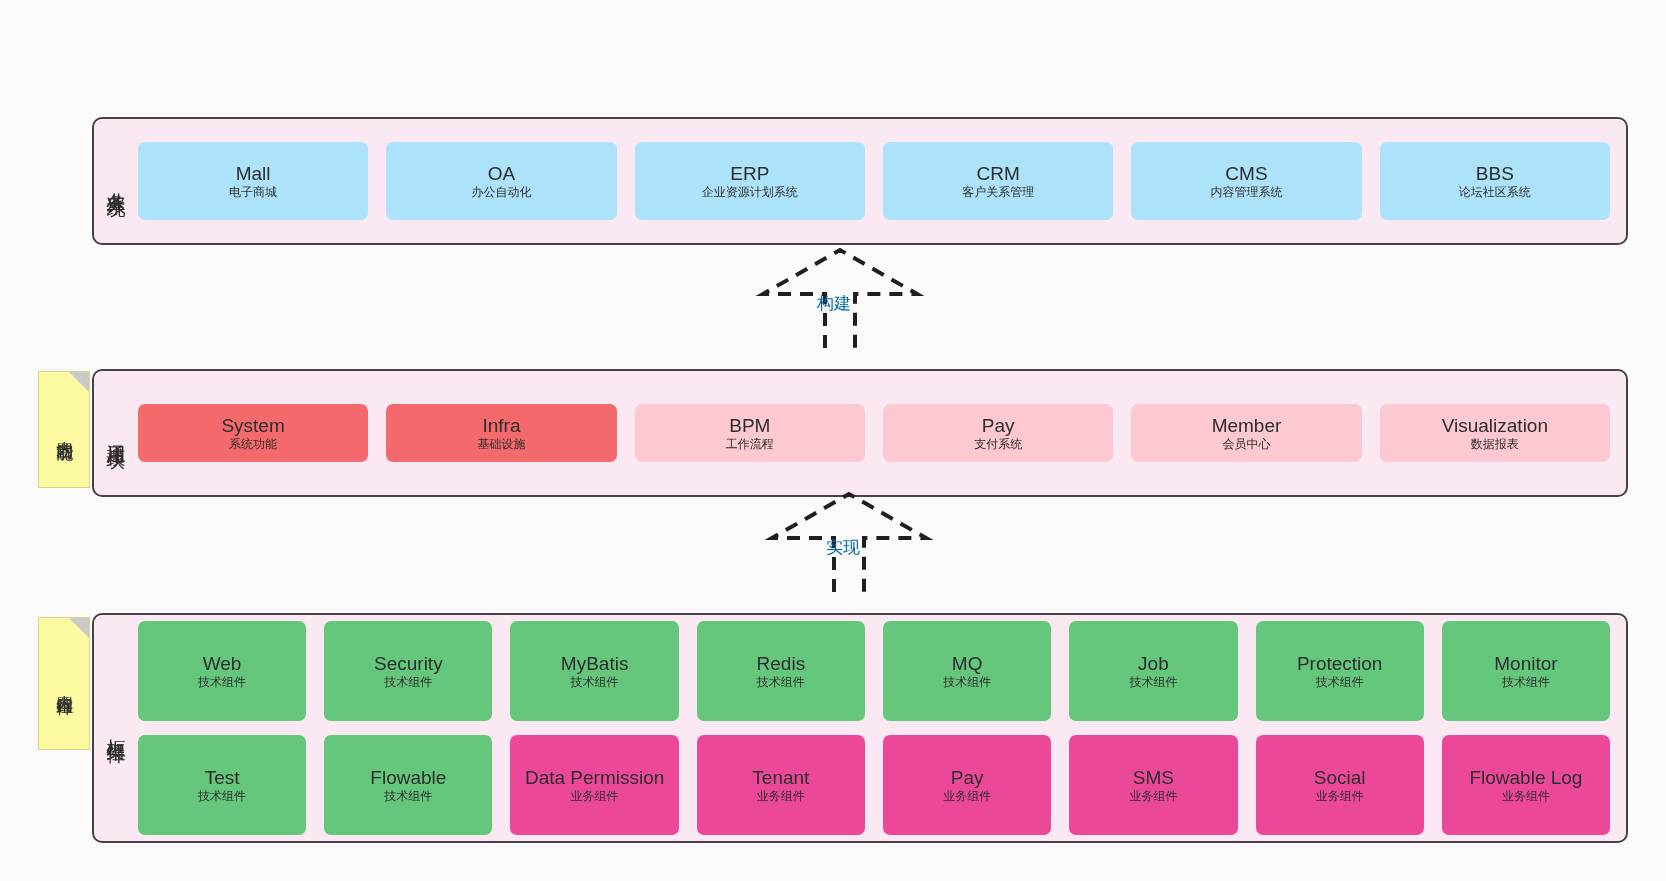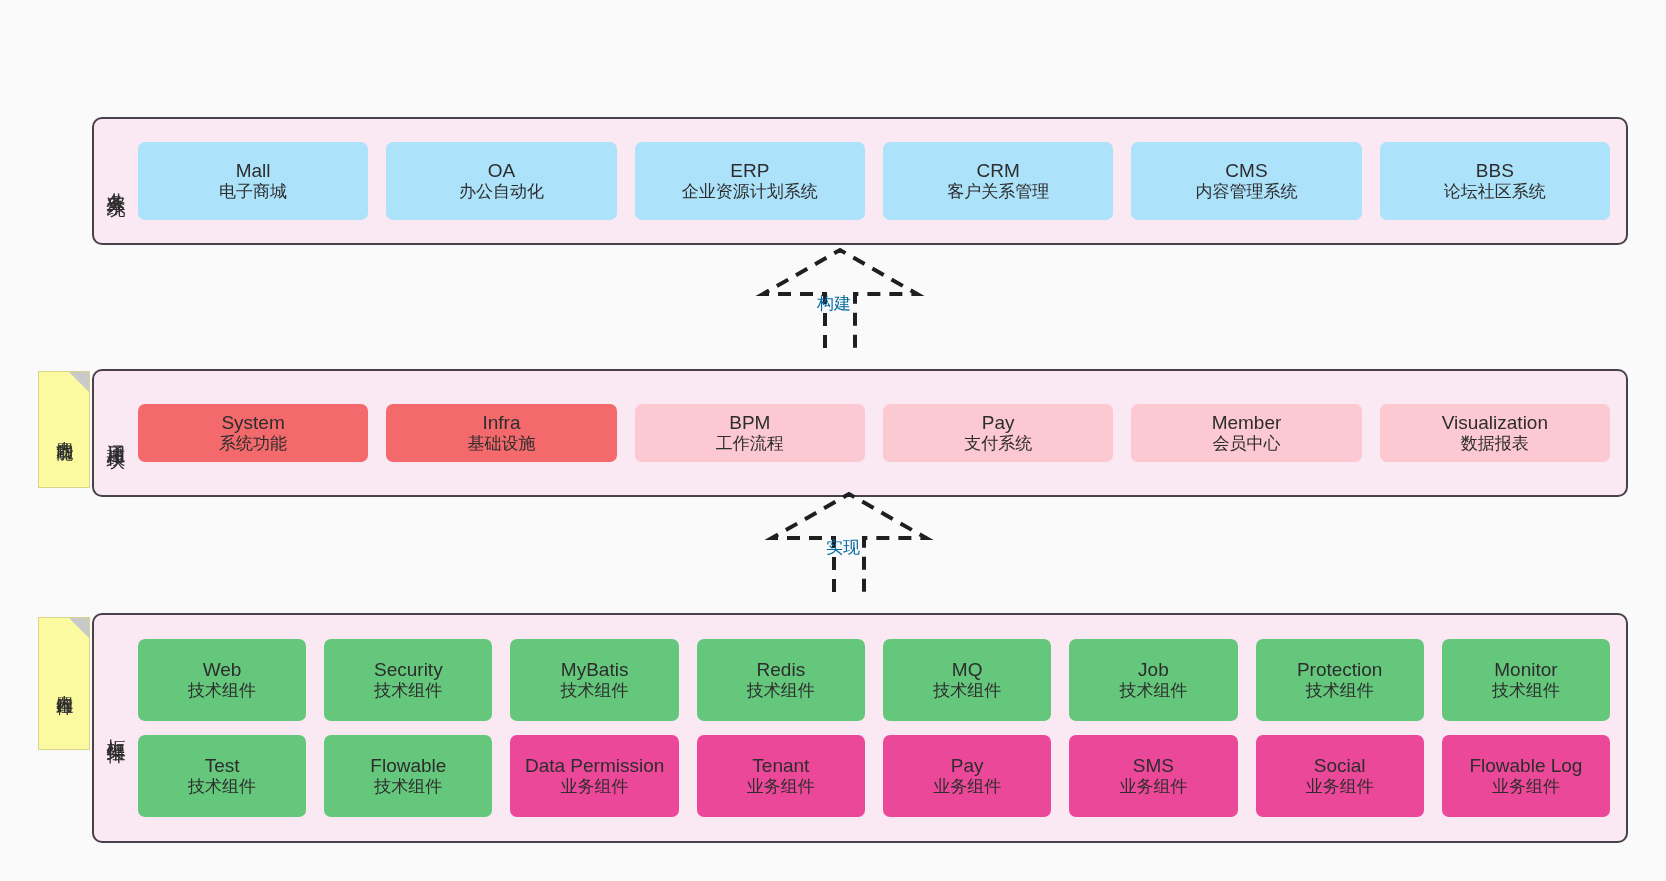--- a/index.html
+++ b/index.html
@@ -70,25 +70,25 @@
     flex-direction: column;
     align-items: center;
     justify-content: center;
     text-align: center;
     color: #2d2d2d;
     box-sizing: border-box;
     padding: 4px 6px;
     line-height: 1.22;
   }
   .node .en { font-size: 19px; }
-  .node .cn { font-size: 17px; }
+  .node .cn { font-size: 12px; }
 
   #layer-business .node { height: 78px; }
   #layer-modules  .node { height: 58px; }
-  #layer-framework .node { height: 82px; }
+  #layer-framework .node { height: 100px; }
 
   
   .c-blue        { background: #ade2fb; }
   .c-red         { background: #f4696c; }
   .c-pink        { background: #fcc8d2; }
   .c-green       { background: #64c77b; }
   .c-green-light { background: #ec4899; }
 
   
   .sticky {

